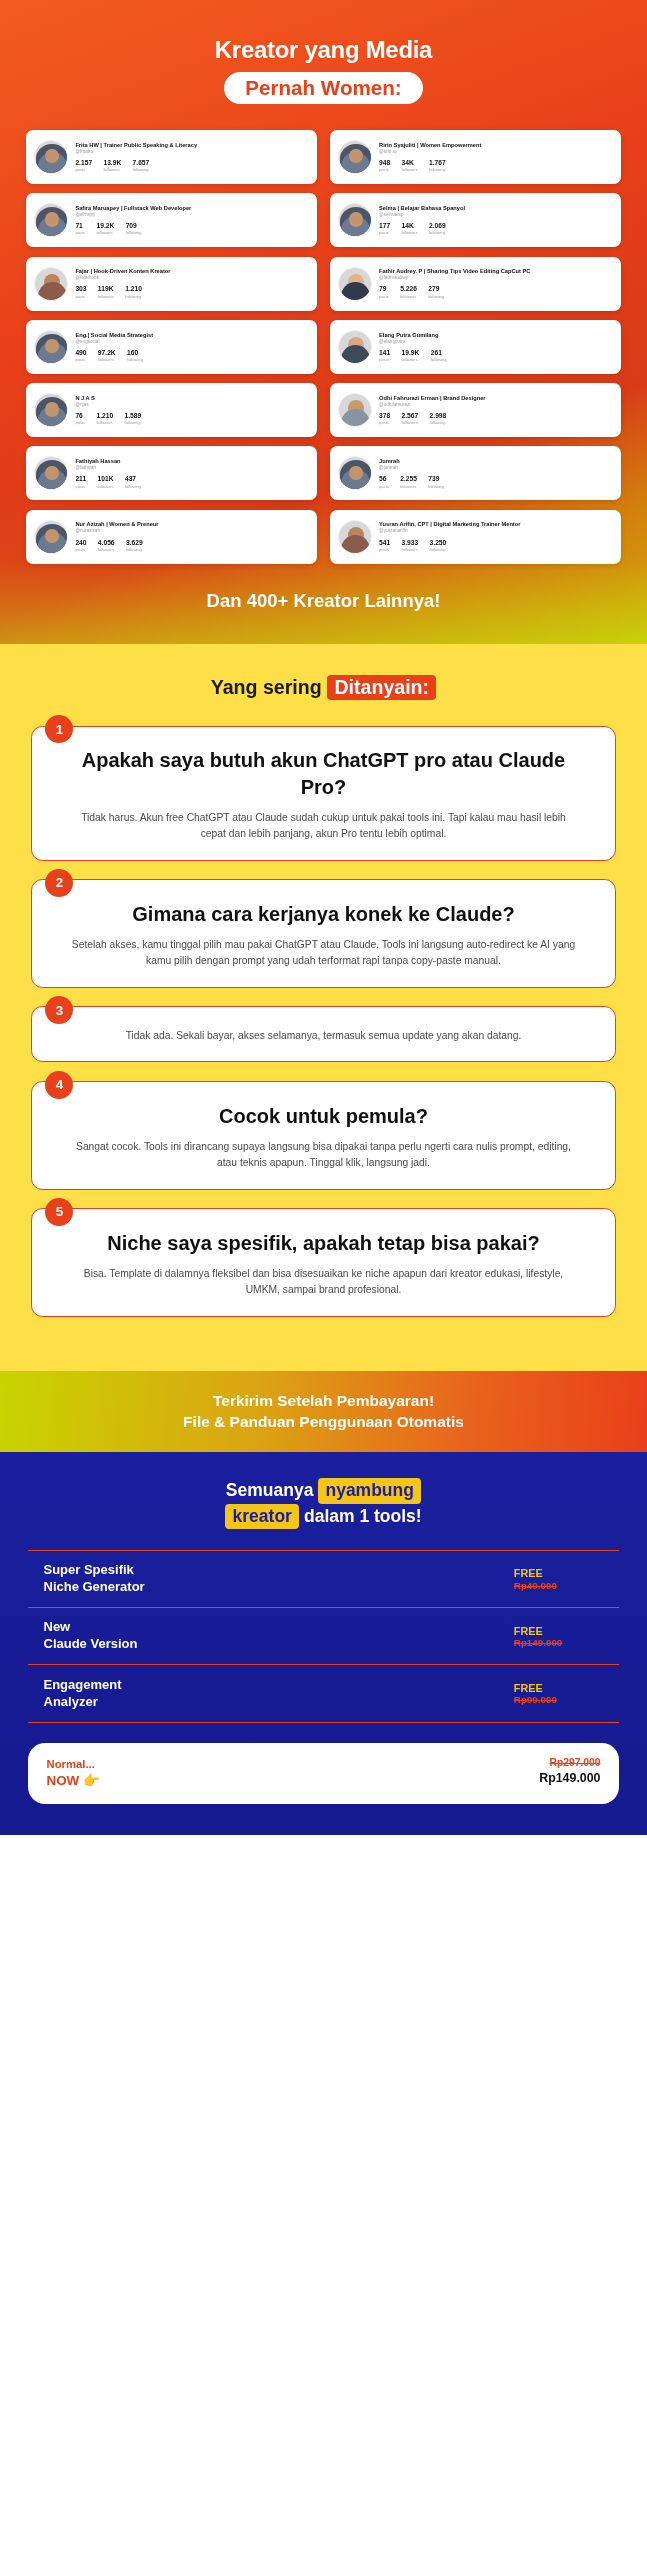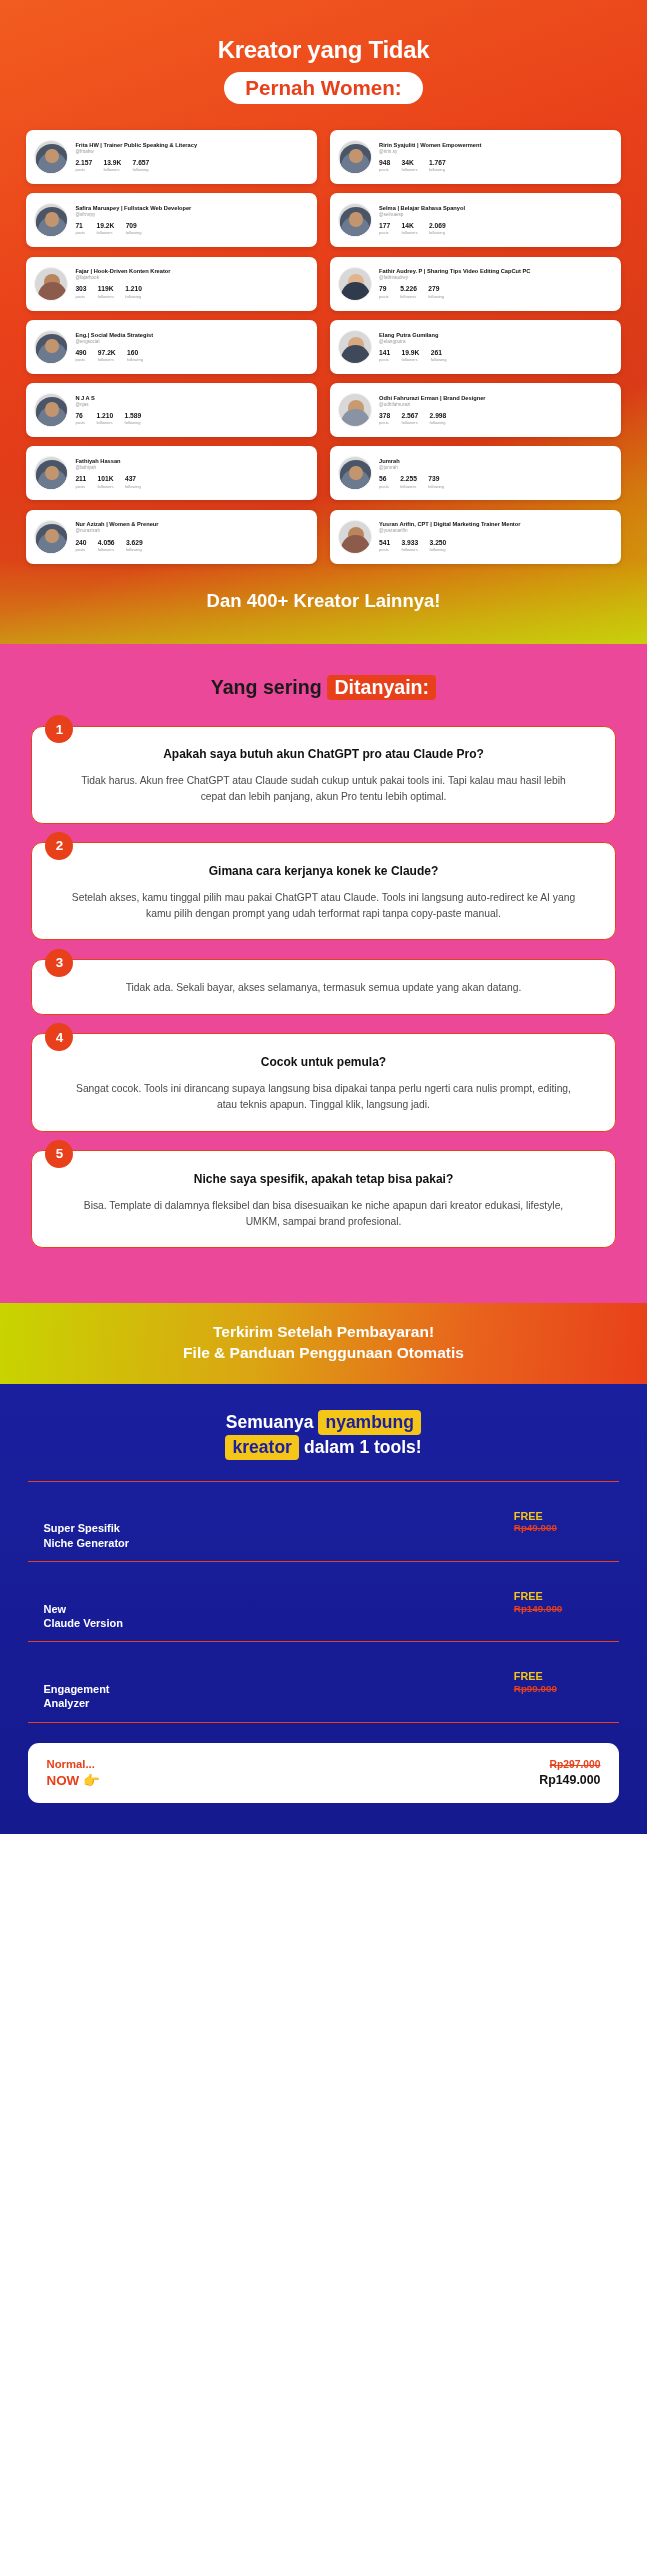--- a/index.html
+++ b/index.html
@@ -151,21 +151,21 @@
   }
   .creators-footer .line1 {
     color: #ffffff;
     font-size: 18.5px;
     font-weight: 800;
     line-height: 1.3;
   }
 
   
   .faq-section {
-    background: #ec4899;
+    background: #fde047;
     padding: 31px 31px 36px 31px;
   }
   .faq-head {
     text-align: center;
     margin-bottom: 26px;
     font-size: 19.6px;
     font-weight: 800;
     color: #1a1a1a;
   }
   .faq-head .hl {
@@ -193,21 +193,21 @@
     border-radius: 50%;
     background: #e8401a;
     color: #ffffff;
     font-size: 13.4px;
     font-weight: 800;
     display: flex;
     align-items: center;
     justify-content: center;
   }
   .faq-q {
-    font-size: 12px;
+    font-size: 20px;
     font-weight: 800;
     color: #111;
     line-height: 1.32;
     margin-bottom: 10.3px;
   }
   .faq-a {
     font-size: 10.3px;
     color: #4a4a4a;
     line-height: 1.55;
   }
@@ -251,24 +251,23 @@
   }
   .price-row {
     display: flex;
     align-items: center;
     justify-content: space-between;
     border-bottom: 1px solid #e8401a;
     padding: 11.3px 7.2px 11.3px 15.5px;
   }
   .price-name {
     color: #ffffff;
-    font-size: 11px;
+    font-size: 13px;
     font-weight: 600;
     line-height: 1.3;
-    margin-top: 28px;
   }
   .price-name b { font-weight: 800; }
   .price-right {
     text-align: left;
     min-width: 98px;
   }
   .price-free {
     color: #f5c518;
     font-size: 10.8px;
     font-weight: 800;
@@ -277,24 +276,23 @@
   .price-strike {
     color: #e8401a;
     font-size: 9.8px;
     font-weight: 700;
     text-decoration: line-through;
     text-decoration-thickness: 1px;
   }
   .total-card {
     margin-top: 20.6px;
     background: #ffffff;
-    border-radius: 11px;
+    border-radius: 17px;
     padding: 13.4px 18.5px;
     display: flex;
-    align-items: center;
     justify-content: space-between;
   }
   .total-left { font-size: 11.3px; font-weight: 800; color: #e8401a; line-height: 1.35; }
   .total-left .now { font-size: 13.4px; }
   .total-right { text-align: right; }
   .total-old {
     color: #e8401a;
     font-size: 10.3px;
     font-weight: 700;
     text-decoration: line-through;
@@ -304,21 +302,21 @@
   .total-new { color: #111; font-size: 12.4px; font-weight: 800; }
 </style>
 </head>
 <body>
 
 <div class="page">
 
   <section class="creators-section">
     <div class="creators-head">
       <h1>
-        <span>Kreator yang </span><span class="bold-part">Tidak</span>
+        <span>Kreator yang </span><span class="bold-part">Media</span>
       </h1>
       <div class="pill-title">Pernah Women:</div>
     </div>
 
     <div class="creators-grid">
 
       <div class="creator-card">
         <div class="avatar hijab">
             <div class="face"></div>
             <div class="body"></div>

